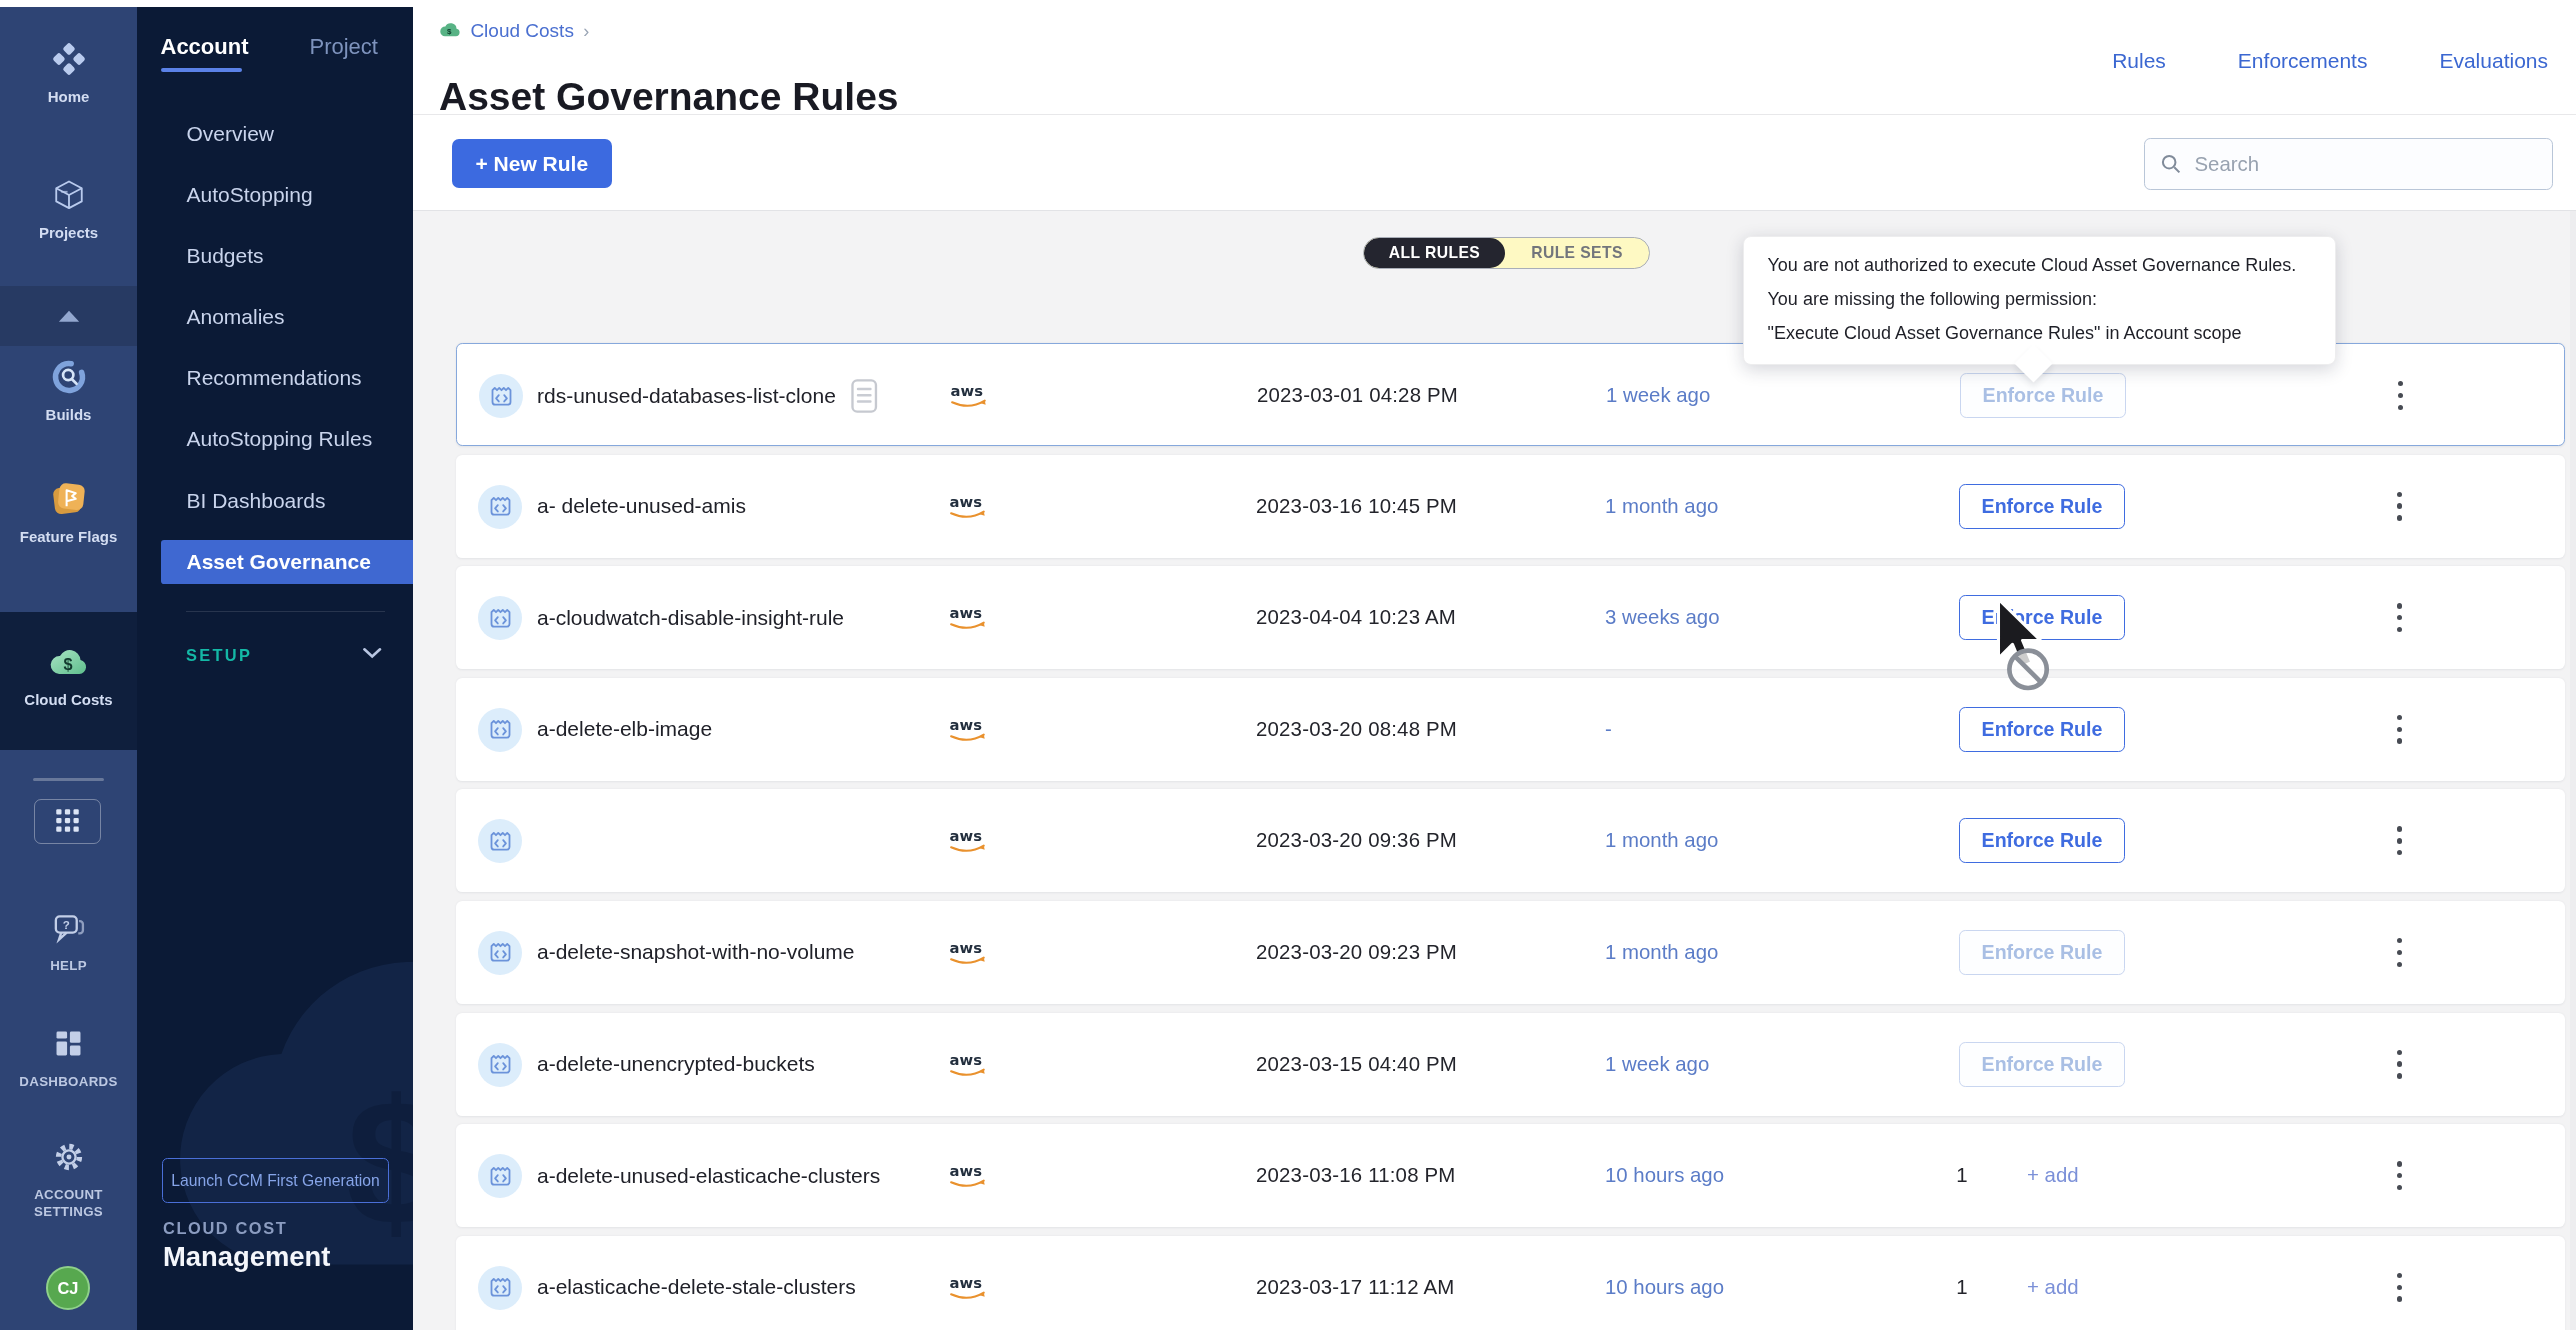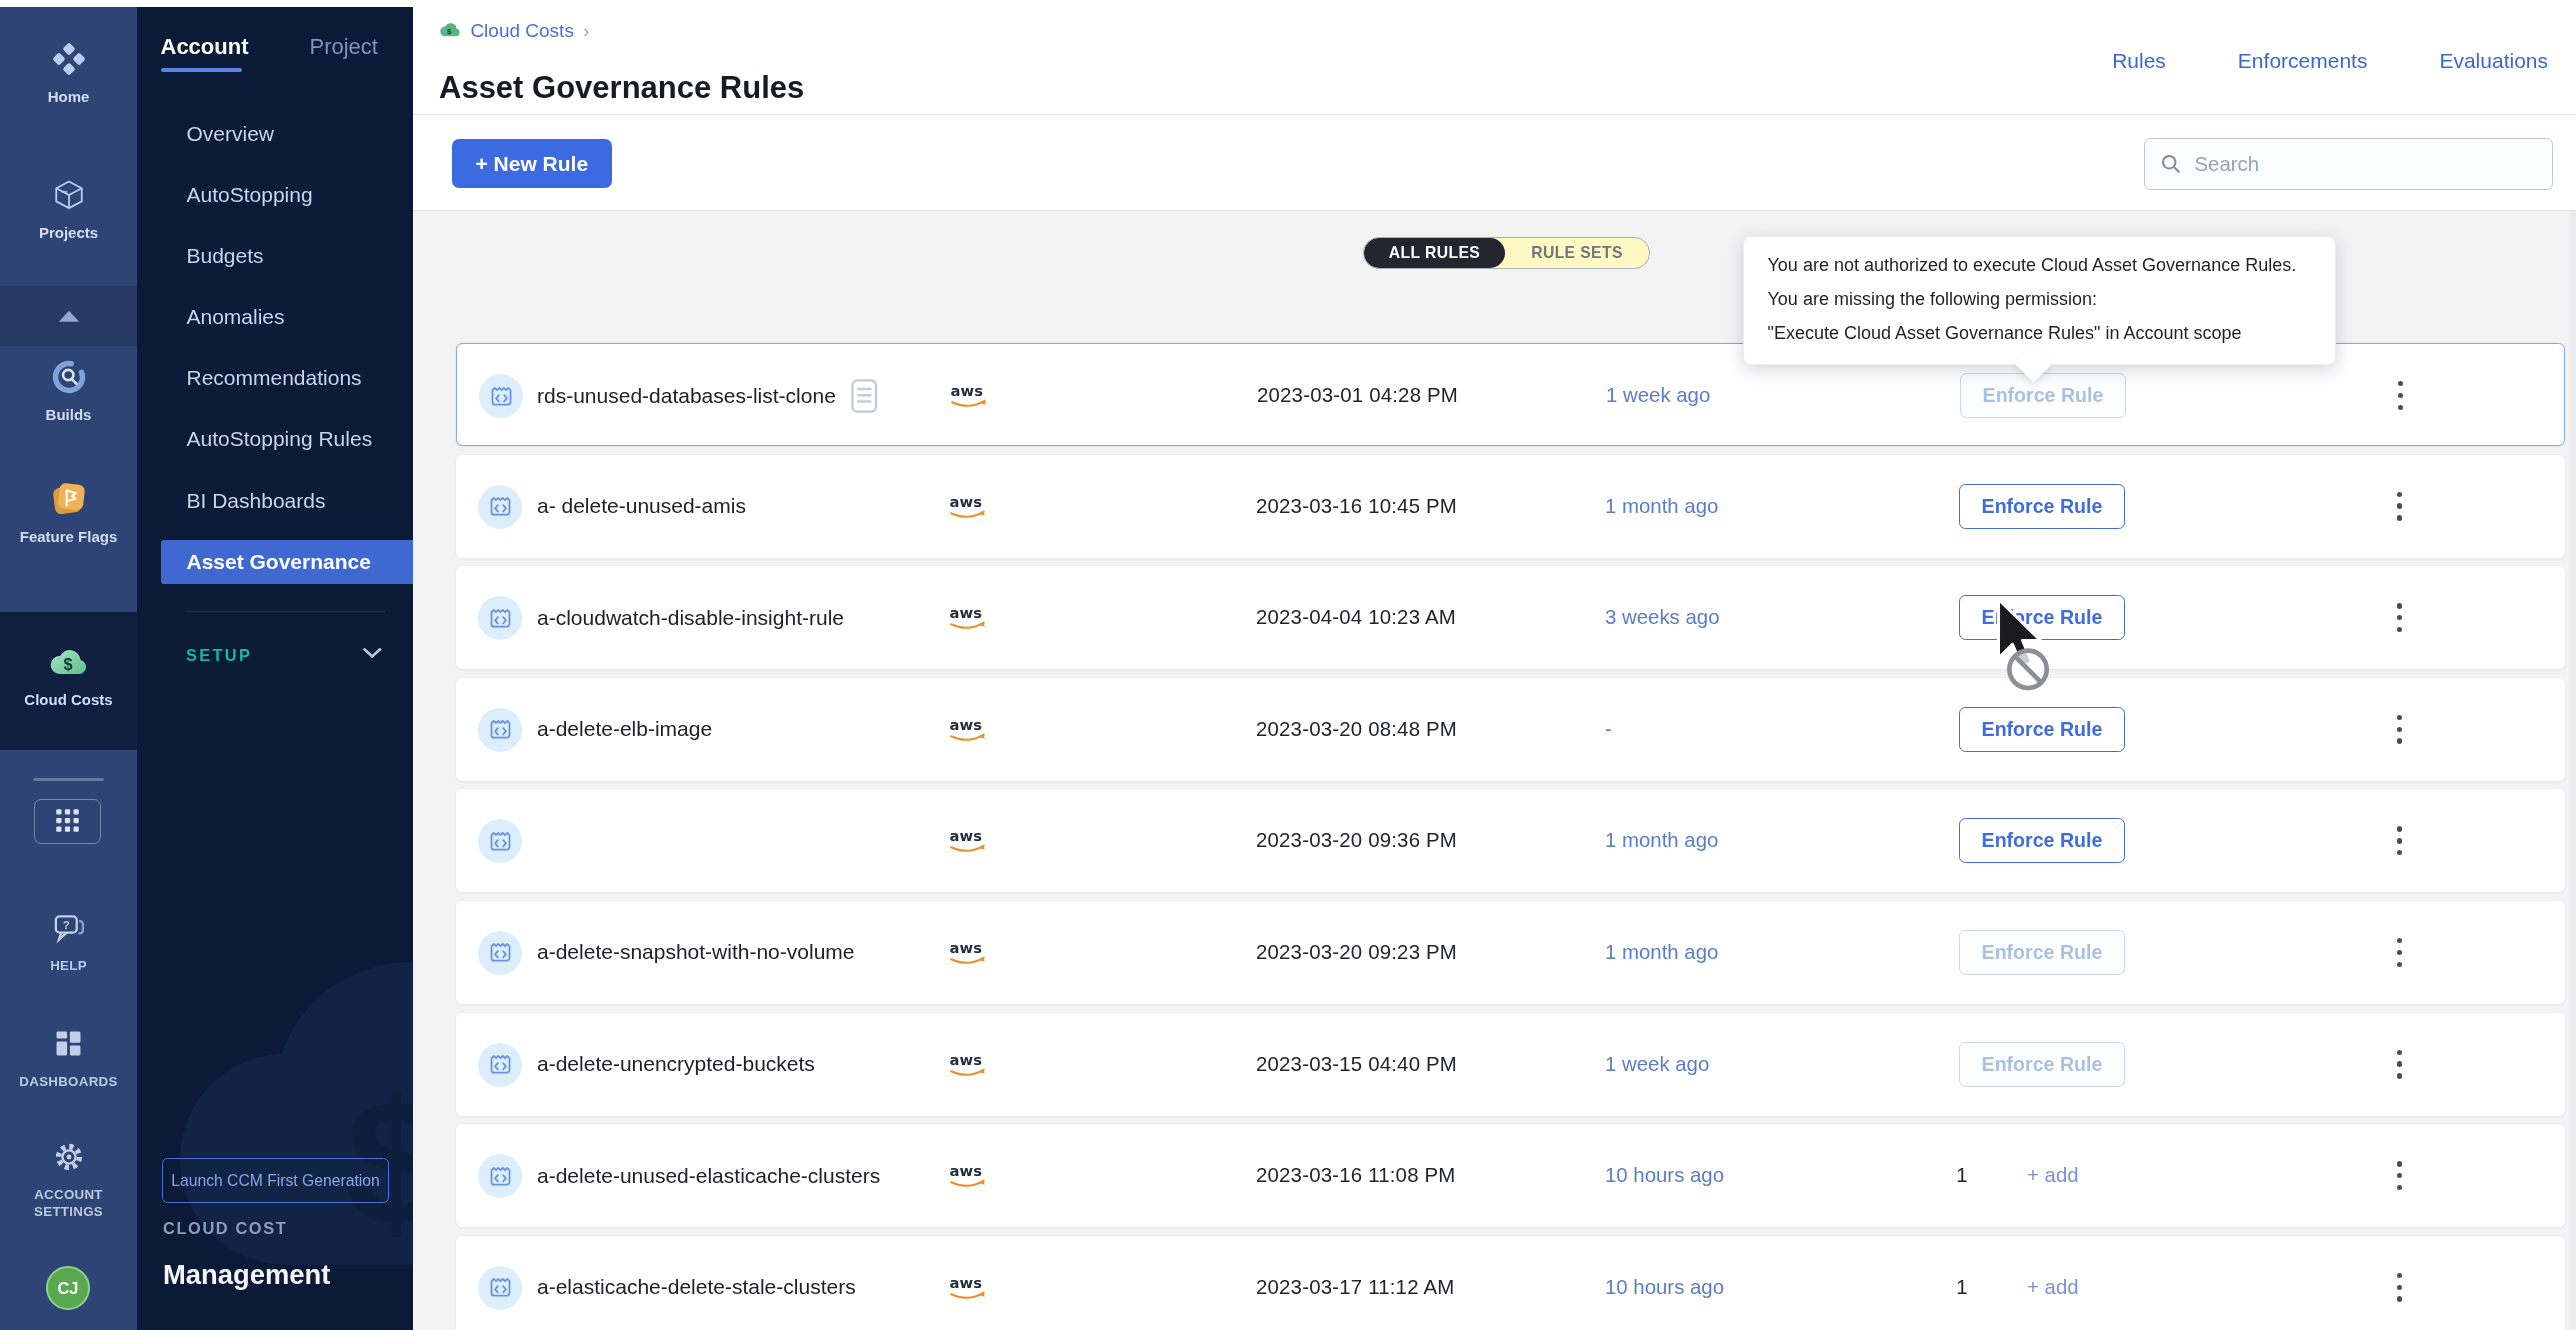--- a/index.html
+++ b/index.html
@@ -52,28 +52,28 @@
   .snav-list .snav-item:nth-child(8){top:540px}
   .snav-divider{position:absolute;top:611px;left:49px;right:28px;border-top:1.6px solid rgba(255,255,255,.12);}
   .setup-row{position:absolute;top:633px;left:49px;right:31px;height:44px;display:flex;align-items:center;
         justify-content:space-between;cursor:pointer;}
   .setup-row .setup-lb{font-size:16.4px;font-weight:700;letter-spacing:2.3px;color:#14b8a6;}
   .launch-btn{position:absolute;top:1158px;left:25px;width:227px;height:45px;border:1.6px solid #44671f;
         border:1.6px solid #4a6fd8;border-radius:5.5px;background:transparent;color:#86a4e8;font-size:15.7px;
         line-height:19px;text-align:center;display:flex;align-items:center;justify-content:center;cursor:pointer;
         font-family:inherit;}
   .brand-eyebrow{position:absolute;top:1219px;left:26px;font-size:16.4px;letter-spacing:1.6px;color:#8b9cc0;font-weight:600;}
-  .brand-name{position:absolute;top:1241px;left:26px;font-size:27.4px;font-weight:700;color:#f4f6fb;margin-top:18px;}
+  .brand-name{position:absolute;top:1241px;left:26px;font-size:27.4px;font-weight:700;color:#f4f6fb;}
 
   
   .main{position:absolute;top:0;left:413px;right:0;bottom:0;background:#fff;}
   .crumbs{position:absolute;top:20.4px;left:26px;display:flex;align-items:center;gap:9.4px;}
   .crumb-link{font-size:19px;color:#4a6fd0;cursor:pointer;}
   .crumb-sep{font-size:18px;color:#9aa5b5;}
-  .page-title{position:absolute;top:49px;left:26px;font-size:31px;font-weight:800;color:#191a23;}
+  .page-title{position:absolute;top:49px;left:26px;font-size:39px;font-weight:800;color:#191a23;}
   .nav-links{position:absolute;top:49px;right:28px;display:flex;gap:72px;}
   .hlink{font-size:21px;color:#3b67d1;font-weight:500;cursor:pointer;text-decoration:none;}
   .hdr-divider{position:absolute;top:114px;left:0;right:0;border-top:0.8px solid #e8e8ea;}
   .toolbar-divider{position:absolute;top:210px;left:0;right:0;border-top:0.8px solid #e2e3e6;}
   .new-rule-btn{position:absolute;top:139px;left:39px;height:49px;padding:0 23.5px;background:#3c6ae0;border:none;
         border-radius:7px;color:#fff;font-size:21px;font-weight:700;cursor:pointer;font-family:inherit;}
   .search-wrap{position:absolute;top:138px;right:23.5px;width:409px;height:52px;}
   .search-wrap input{width:100%;height:100%;box-sizing:border-box;border:1.6px solid #b9c6d8;border-radius:6.3px;
         background:#fcfdff;padding:0 15.7px 0 50px;font-size:20.4px;color:#38404c;outline:none;font-family:inherit;}
   .search-wrap input::placeholder{color:#98a2b0;}

